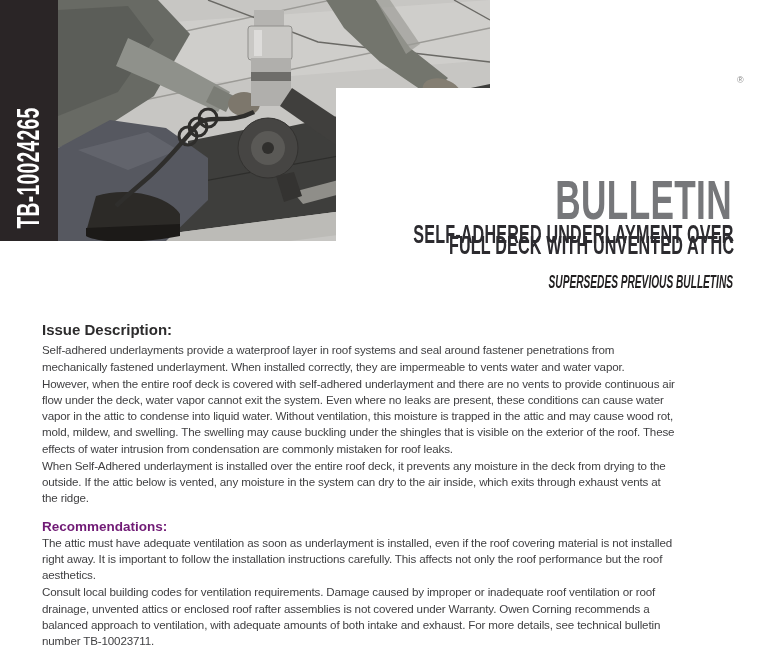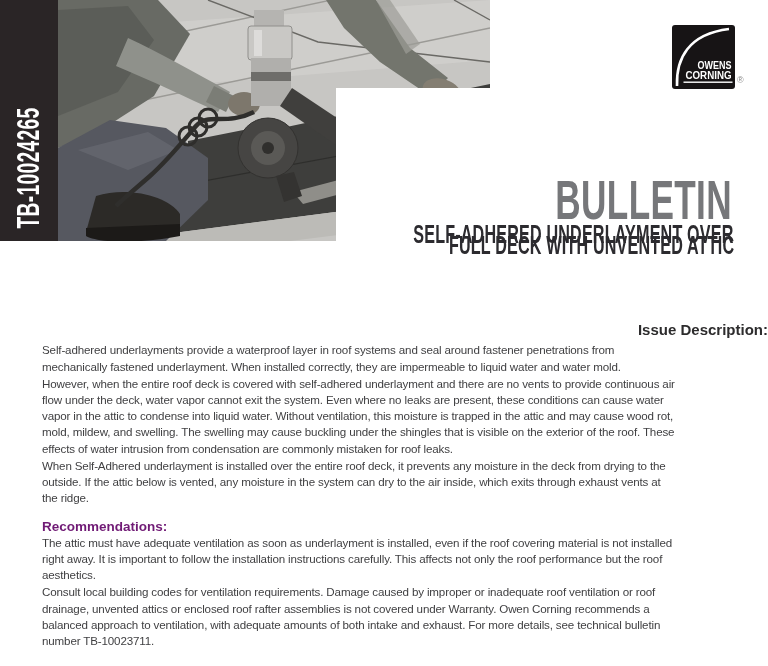--- a/index.html
+++ b/index.html
@@ -28,21 +28,21 @@
   .t2{top:173px;right:36px;}
   .t2 .cond{font-size:55px;letter-spacing:0.5px;color:#76777a;transform:scaleX(0.64);}
   .sub1{top:221px;right:34px;}
   .sub2{top:232px;right:34px;}
   .sub1 .cond,.sub2 .cond{font-size:26px;letter-spacing:0.3px;color:#2c2b2f;transform:scaleX(0.62);}
   .sup{top:274px;right:35px;}
   .sup .cond{font-size:17.5px;font-style:italic;color:#222021;transform:scaleX(0.58);}
 
   
   .content{position:absolute;left:42px;top:321px;width:726px;}
-  .content h2{margin:0 0 4px 0;font-size:15px;font-weight:bold;color:#2d2c2d;line-height:17.3px;text-align:right;}
+  .content h2{margin:0 0 4px 0;font-size:15px;font-weight:bold;color:#2d2c2d;line-height:17.3px;}
   .content h3{margin:13px 0 0 0;font-size:13.5px;font-weight:bold;color:#701a75;line-height:15.5px;}
   .content p{margin:0 0 1px 0;font-size:11.6px;letter-spacing:-0.15px;line-height:16.2px;
              color:#3f3f41;white-space:pre-line;}
 </style>
 </head>
 <body>
 
 <div class="page">
 
   <div class="spine">
@@ -102,45 +102,39 @@
         <rect x="193" y="72" width="40" height="9" fill="#6e6d6a"></rect>
         <polygon points="234,88 300,132 288,152 222,106" fill="#403f3d"></polygon>
         <circle cx="210" cy="148" r="30" fill="#464543" stroke="#333230"></circle>
         <circle cx="210" cy="148" r="17" fill="#5a5956"></circle>
         <circle cx="210" cy="148" r="6" fill="#302f2d"></circle>
         <polygon points="218,176 236,172 244,196 226,202" fill="#343331"></polygon>
       </g>
     </svg>
   </div>
 
-  <div class="logo">
-    <svg width="63" height="64" viewBox="0 0 63 64">
-      <rect width="63" height="64" rx="3" fill="#171415"></rect>
-      <path d="M5,61 C4,34 16,9 57,4" fill="none" stroke="#ffffff" stroke-width="2.6"></path>
-      <text x="59.5" y="44" text-anchor="end" textLength="34" lengthAdjust="spacingAndGlyphs" font-family="Liberation Sans, DejaVu Sans, sans-serif" font-weight="bold" font-size="10.2" fill="#ffffff">OWENS</text>
-      <text x="59.5" y="54" text-anchor="end" textLength="46" lengthAdjust="spacingAndGlyphs" font-family="Liberation Sans, DejaVu Sans, sans-serif" font-weight="bold" font-size="10.2" fill="#ffffff">CORNING</text>
-      <rect x="11.5" y="56.5" width="49" height="1.4" fill="#ffffff"></rect>
-    </svg>
-  </div>
   <span class="reg">®</span>
 
   <div class="disp t2">
     <span class="cond">BULLETIN</span>
   </div>
   <div class="disp sub1">
     <span class="cond">SELF-ADHERED UNDERLAYMENT OVER</span>
   </div>
   <div class="disp sub2">
     <span class="cond">FULL DECK WITH UNVENTED ATTIC</span>
   </div>
+  <div class="disp sup">
+    <span class="cond">SUPERSEDES PREVIOUS BULLETINS</span>
+  </div>
 
   <div class="content">
     <h2>Issue Description:</h2>
     <p>Self-adhered underlayments provide a waterproof layer in roof systems and seal around fastener penetrations from
-mechanically fastened underlayment. When installed correctly, they are impermeable to liquid water and water mold.</p>
+mechanically fastened underlayment. When installed correctly, they are impermeable to vents water and water vapor.</p>
     <p>However, when the entire roof deck is covered with self-adhered underlayment and there are no vents to provide continuous air
 flow under the deck, water vapor cannot exit the system. Even where no leaks are present, these conditions can cause water
 vapor in the attic to condense into liquid water. Without ventilation, this moisture is trapped in the attic and may cause wood rot,
 mold, mildew, and swelling. The swelling may cause buckling under the shingles that is visible on the exterior of the roof. These
 effects of water intrusion from condensation are commonly mistaken for roof leaks.</p>
     <p>When Self-Adhered underlayment is installed over the entire roof deck, it prevents any moisture in the deck from drying to the
 outside. If the attic below is vented, any moisture in the system can dry to the air inside, which exits through exhaust vents at
 the ridge.</p>
     <h3>Recommendations:</h3>
     <p>The attic must have adequate ventilation as soon as underlayment is installed, even if the roof covering material is not installed

